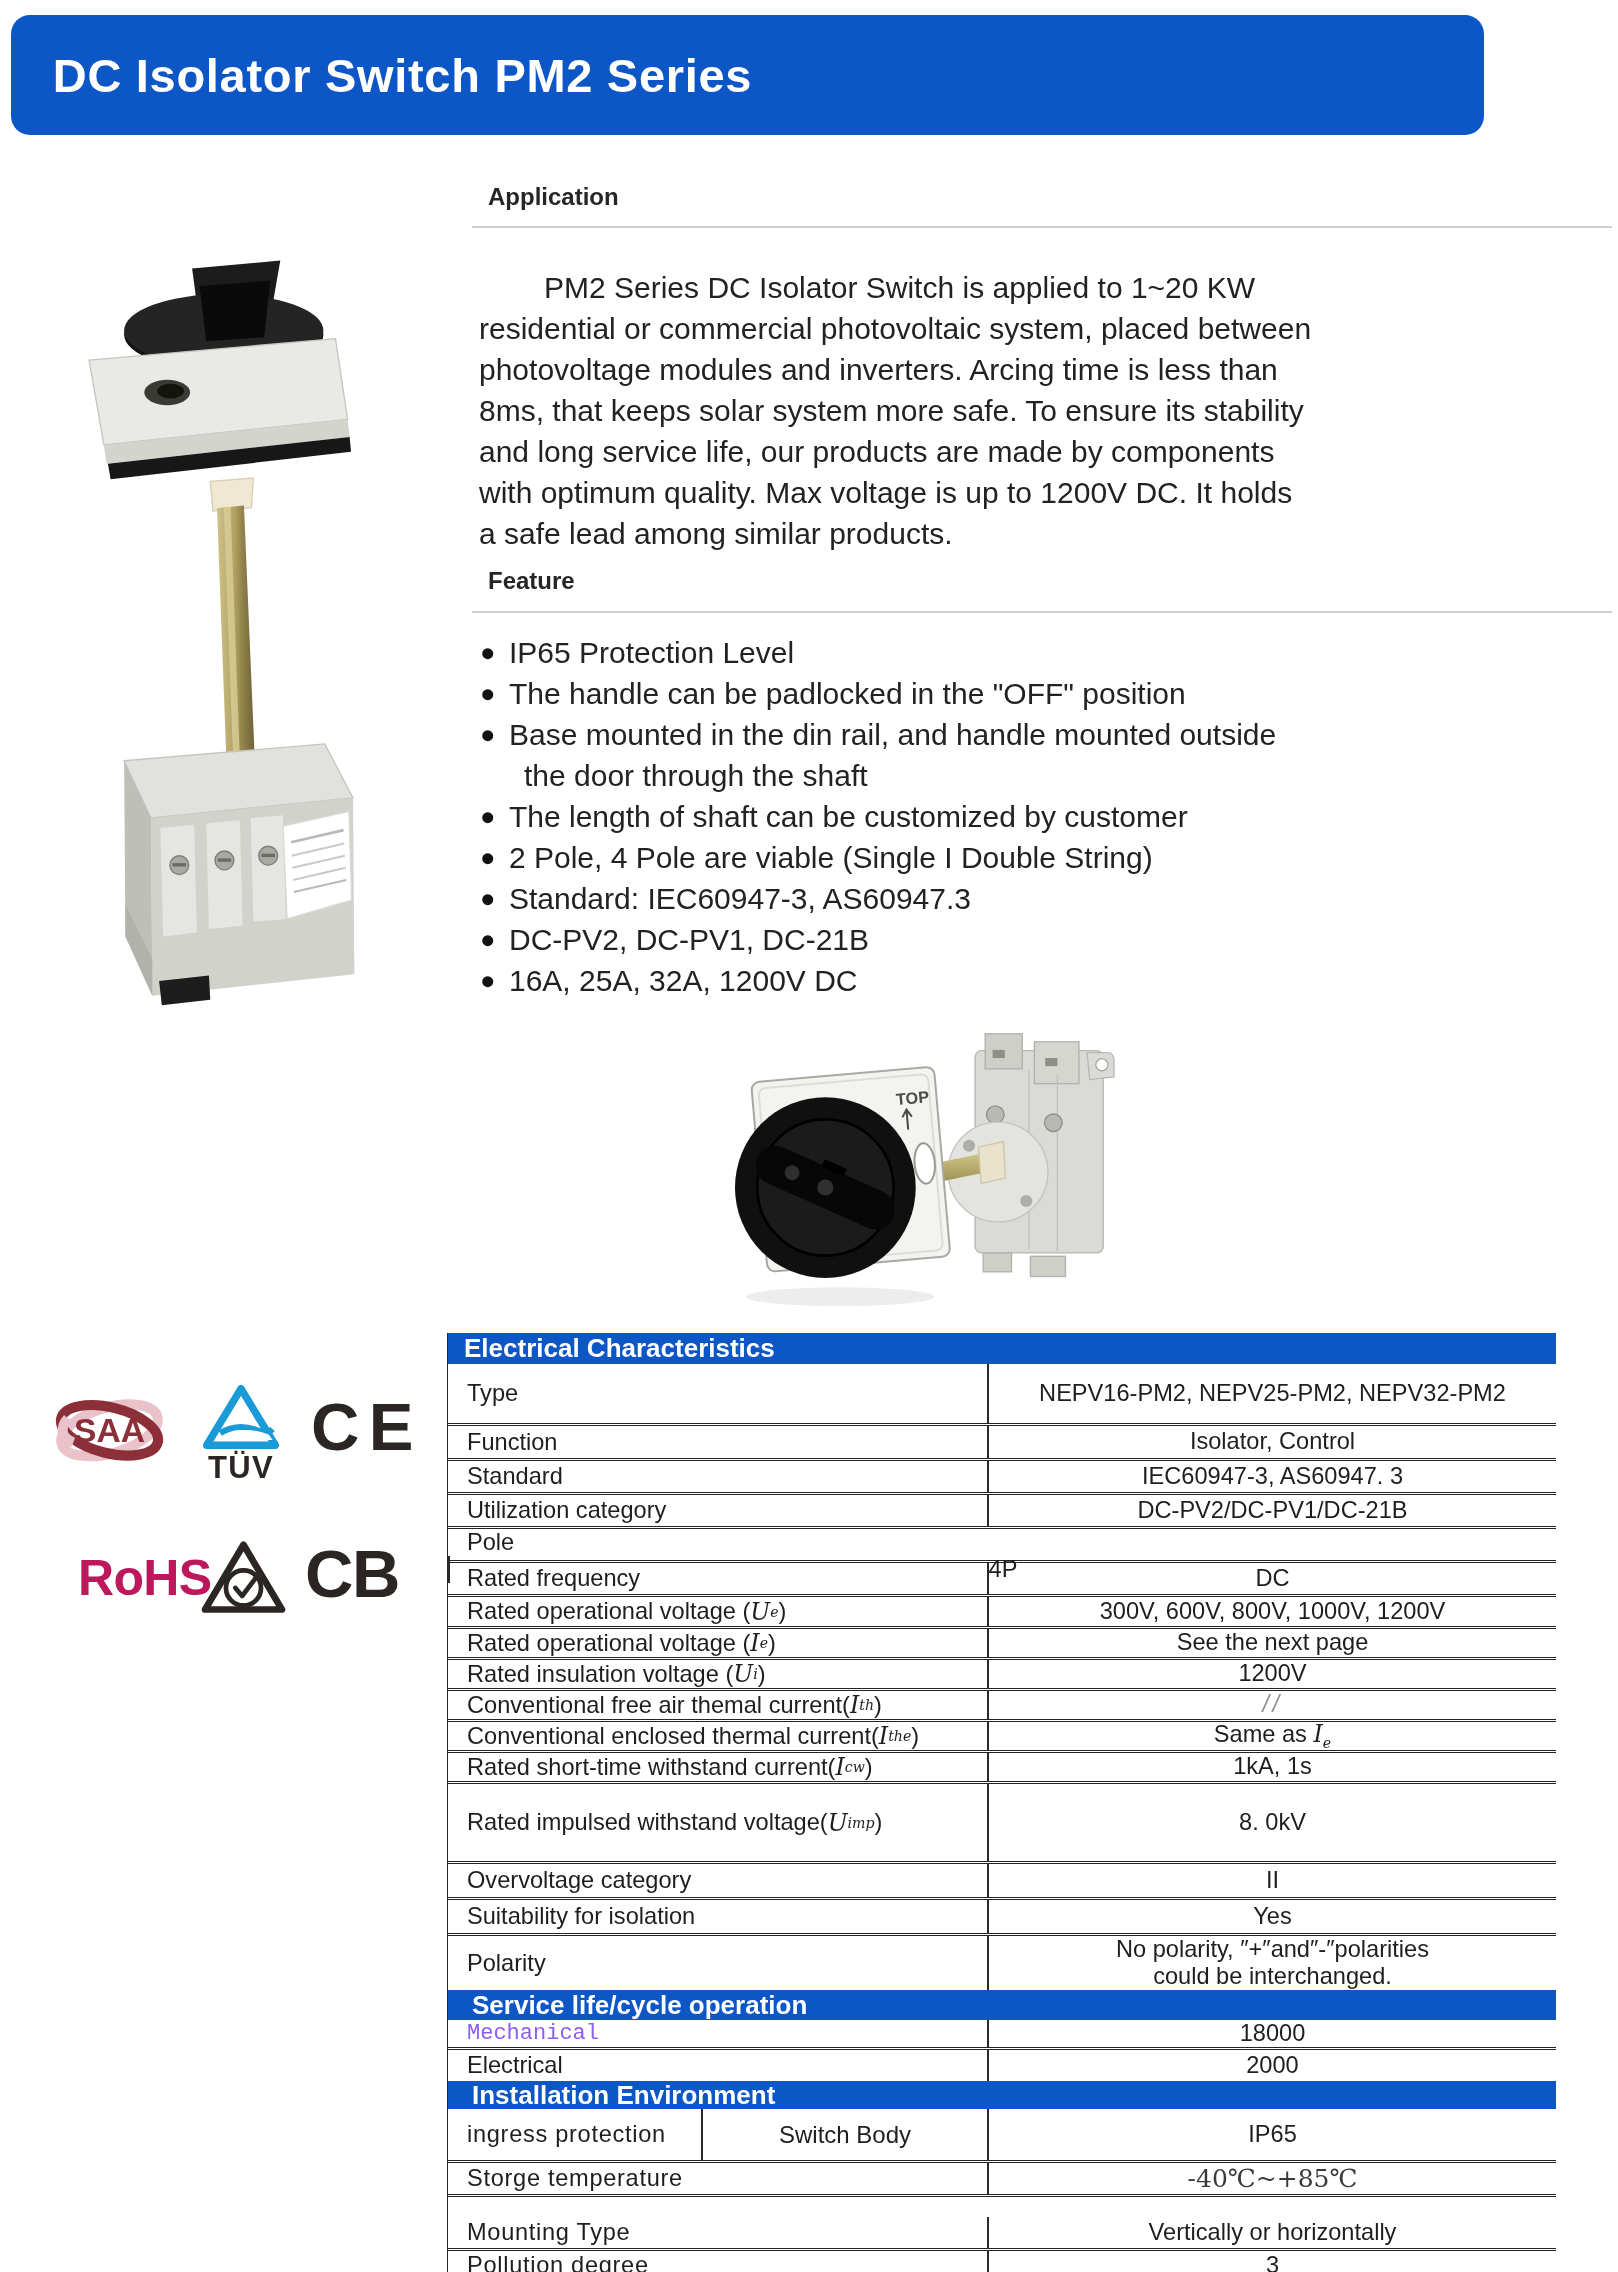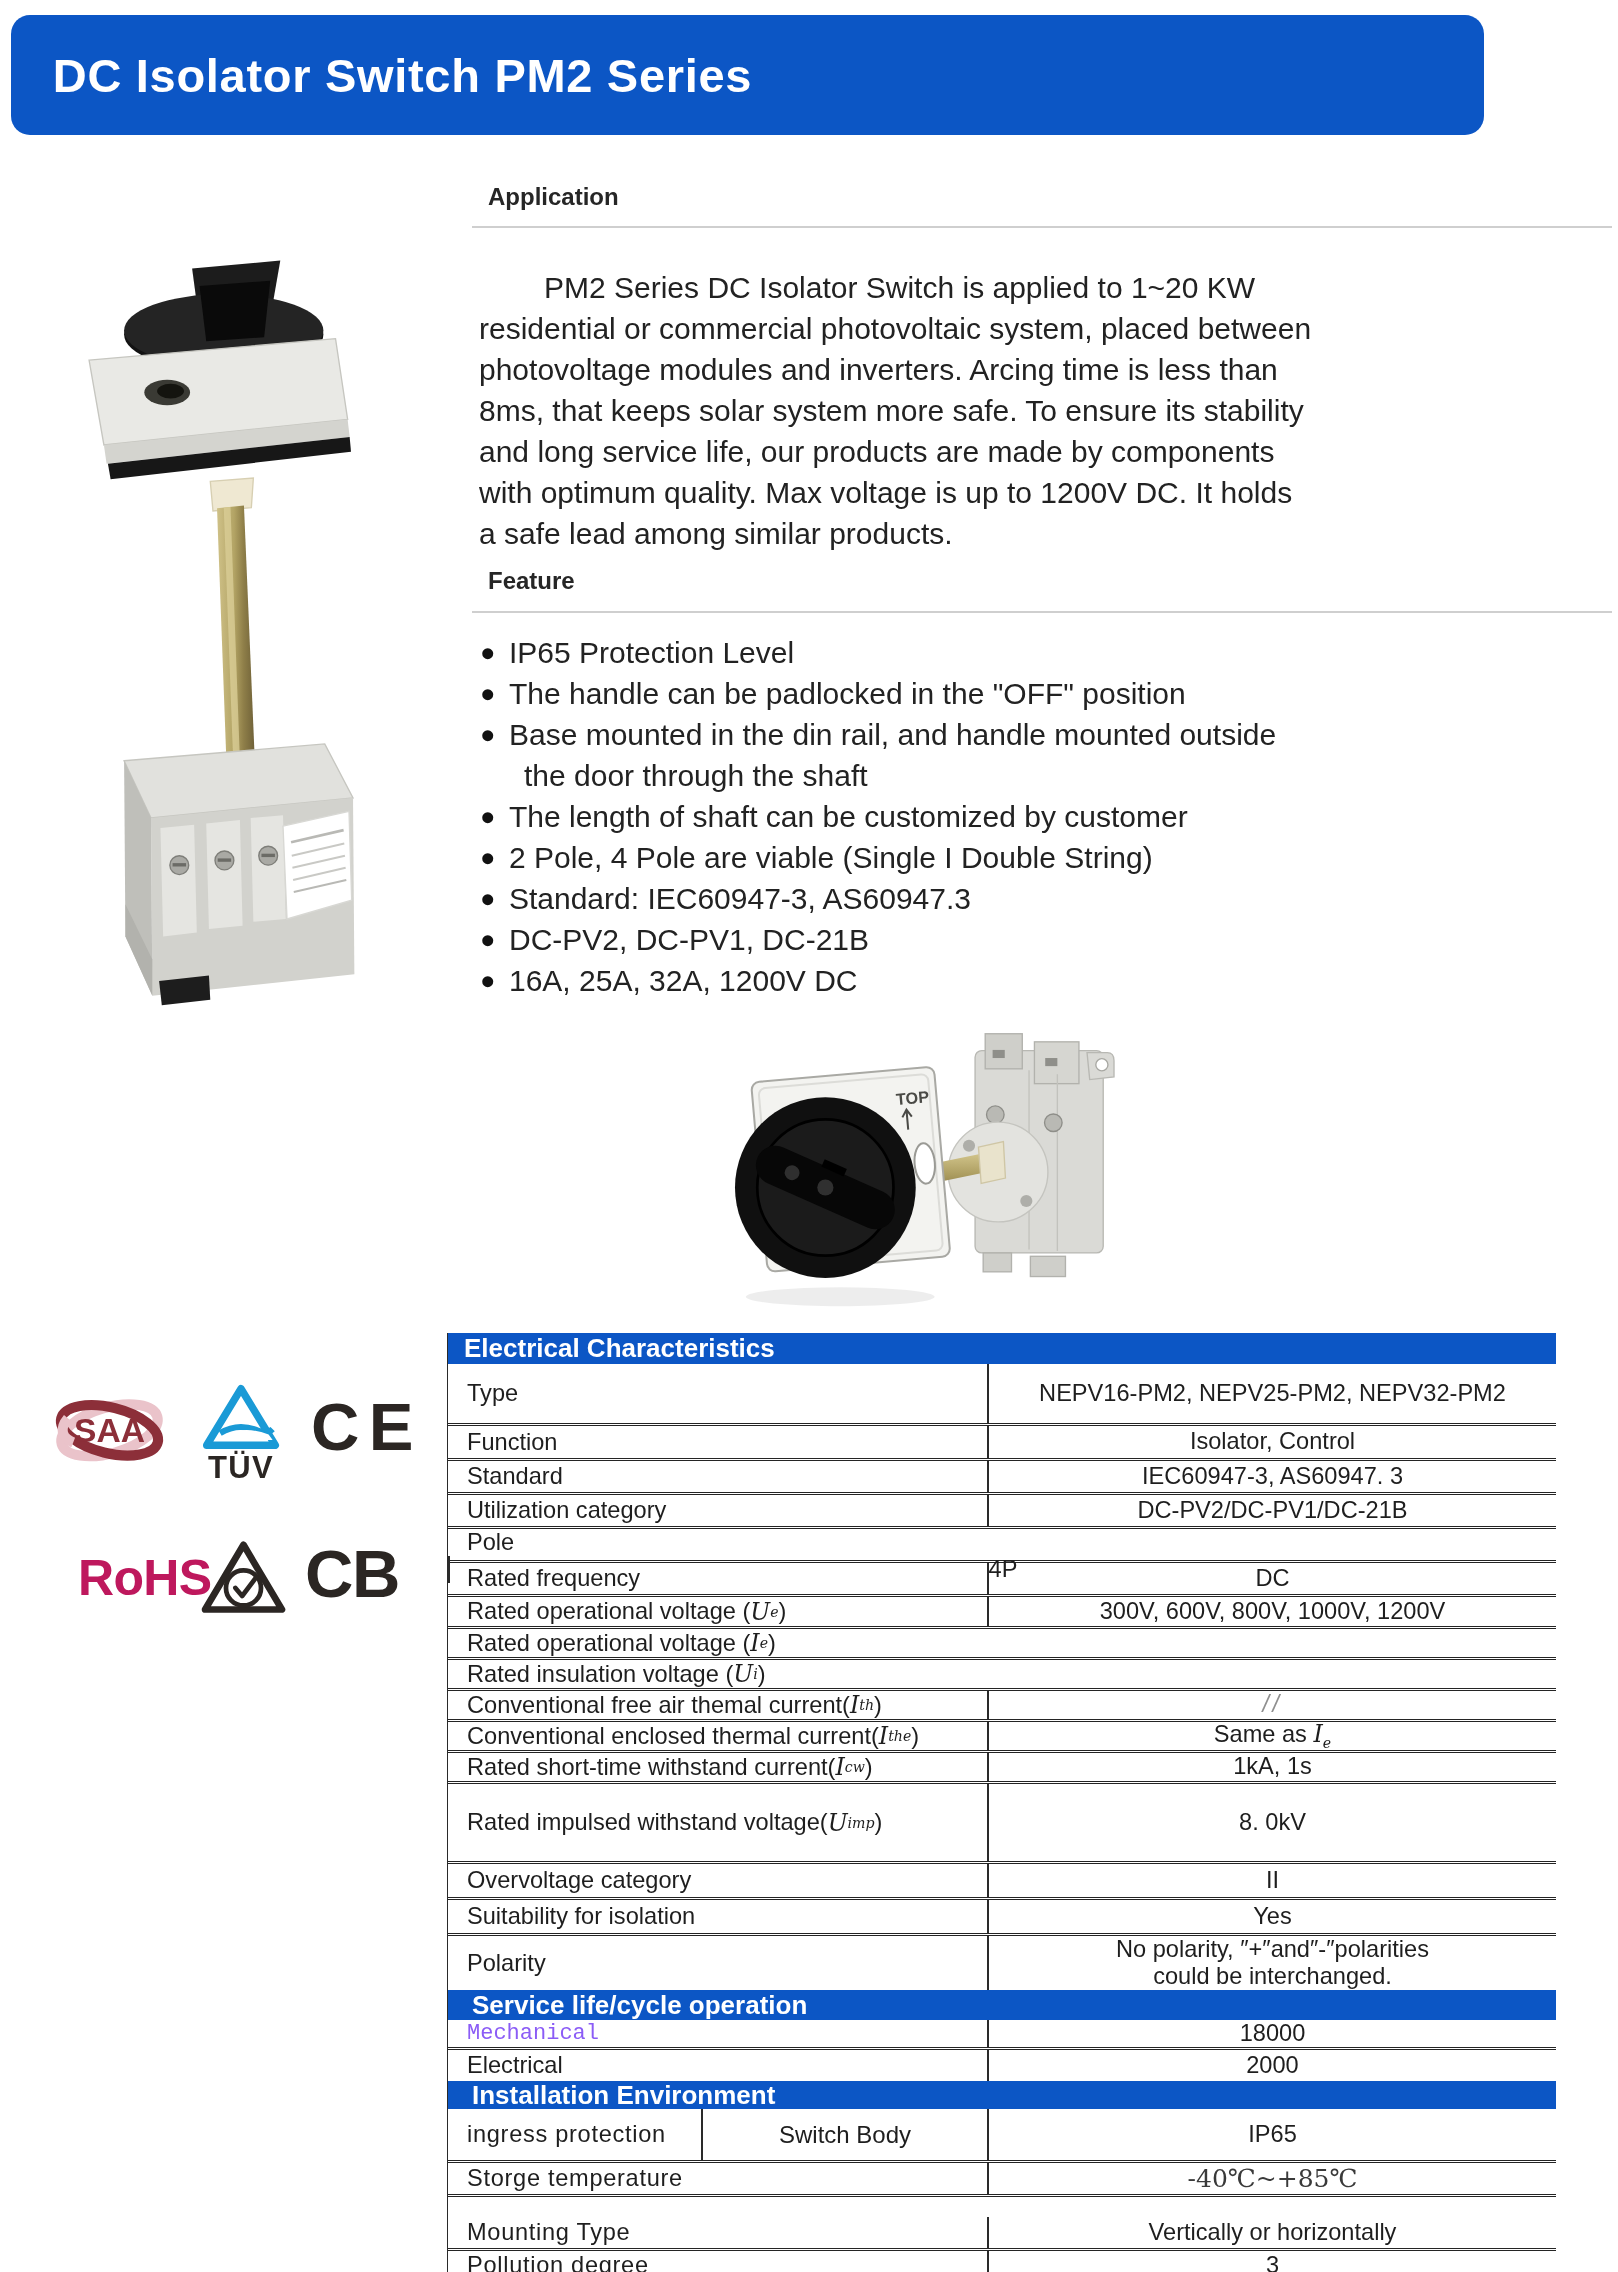--- a/index.html
+++ b/index.html
@@ -299,27 +299,33 @@
           <div><span>300V, 600V, 800V, 1000V, 1200V</span></div>
         </div>
       </div>
       <div class="trow" style="height: 31px;">
         <div class="tlabel">
           <span>Rated operational voltage (</span>
           <span class="sym">I</span>
           <sub>e</sub>
           <span>)</span>
         </div>
+        <div class="tvalue">
+          <div><span>See the next page</span></div>
+        </div>
       </div>
       <div class="trow" style="height: 31px;">
         <div class="tlabel">
           <span>Rated insulation voltage (</span>
           <span class="sym">U</span>
           <sub>i</sub>
           <span>)</span>
+        </div>
+        <div class="tvalue">
+          <div><span>1200V</span></div>
         </div>
       </div>
       <div class="trow" style="height: 31px;">
         <div class="tlabel">
           <span>Conventional free air themal current(</span>
           <span class="sym">I</span>
           <sub>th</sub>
           <span>)</span>
         </div>
         <div class="tvalue">

